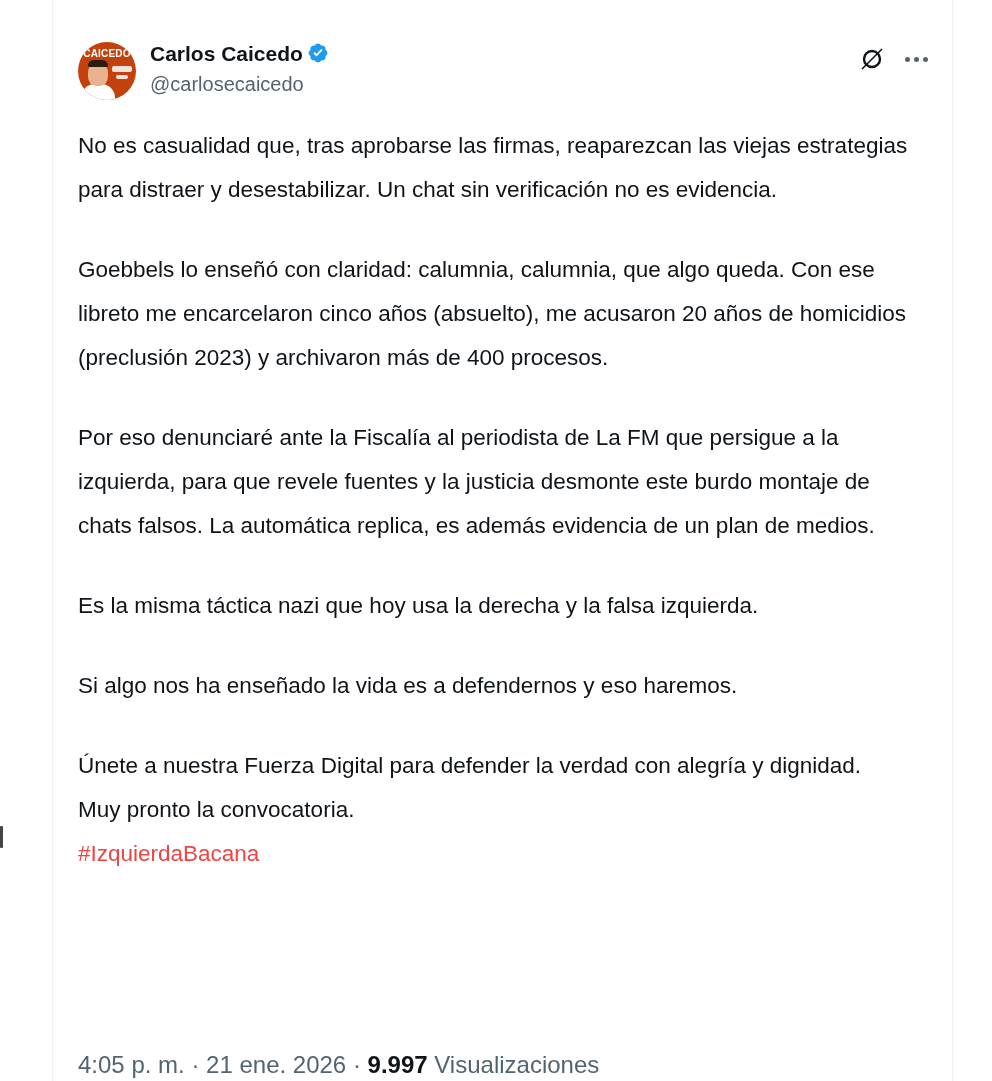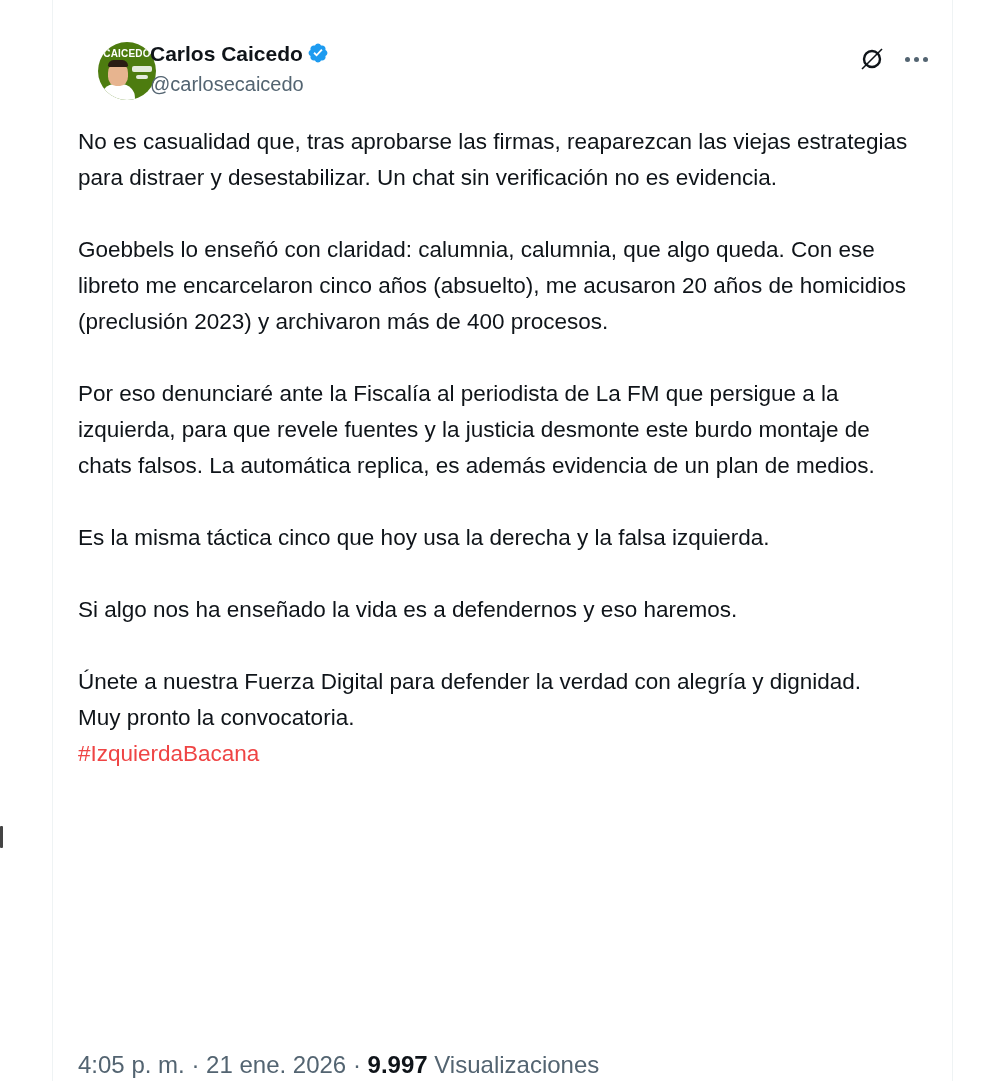--- a/index.html
+++ b/index.html
@@ -9,41 +9,41 @@
     position: relative;
   }
   .col-border-left { position: absolute; left: 52px; top: 0; width: 1px; height: 1081px; background: #eff3f4; }
   .col-border-right { position: absolute; left: 952px; top: 0; width: 1px; height: 1081px; background: #eff3f4; }
   .edge-mark { position: absolute; left: 0; top: 826px; width: 3px; height: 22px; background: #444; border-radius: 1px; }
 
   .tweet { position: absolute; left: 78px; top: 40px; width: 850px; }
   .header { position: relative; height: 62px; }
   .avatar {
     position: absolute; left: 0; top: 2px; width: 58px; height: 58px; border-radius: 50%;
-    background: #4d7c0f; overflow: hidden; margin-left: 20px;
+    background: #c2410c; overflow: hidden;
   }
   .avatar .av-title { position: absolute; top: 6px; left: 0; width: 58px; text-align: center; color: #fff; font-weight: bold; font-size: 10px; letter-spacing: 0.2px; }
   .avatar .av-face { position: absolute; left: 10px; top: 20px; width: 20px; height: 24px; background: #e7b48f; border-radius: 45% 45% 40% 40%; }
   .avatar .av-hair { position: absolute; left: 10px; top: 18px; width: 20px; height: 7px; background: #2b1d14; border-radius: 8px 8px 2px 2px; }
   .avatar .av-body { position: absolute; left: 3px; top: 42px; width: 34px; height: 20px; background: #ffffff; border-radius: 14px 14px 0 0; }
   .avatar .av-badge { position: absolute; left: 34px; top: 24px; width: 20px; height: 6px; background: #fff; border-radius: 2px; opacity: .85; }
   .avatar .av-badge2 { position: absolute; left: 38px; top: 33px; width: 12px; height: 4px; background: #fff; border-radius: 2px; opacity: .85; }
 
   .name-block { position: absolute; left: 72px; top: 2px; }
   .name-row { display: flex; align-items: flex-start; height: 28px; }
   .display-name { font-weight: bold; font-size: 21px; color: #0f1419; }
   .verified { margin-left: 4px; width: 22px; height: 22px; display: inline-block; }
   .handle { font-size: 20px; color: #536471; margin-top: 3px; }
 
   .actions { position: absolute; right: 0; top: 6px; display: flex; align-items: center; }
   .grok-icon { width: 26px; height: 26px; margin-right: 20px; display: inline-block; }
   .more-icon { display: flex; gap: 4px; align-items: center; height: 26px; }
   .more-icon span { width: 5px; height: 5px; border-radius: 50%; background: #536471; display: block; }
 
-  .body { margin-top: 22px; font-size: 22.5px; line-height: 36px; color: #0f1419; width: 850px; }
+  .body { margin-top: 22px; font-size: 22.5px; line-height: 44px; color: #0f1419; width: 850px; }
   .para { margin: 0 0 36px 0; white-space: pre-line; }
   .para.tight { margin-bottom: 0; }
   .hashtag { color: #ef4444; }
 
   .meta { position: absolute; left: 78px; top: 1051px; font-size: 24px; color: #536471; white-space: nowrap; }
   .meta b { color: #0f1419; font-weight: bold; }
 </style>
 </head>
 <body>
 
@@ -85,21 +85,21 @@
           <span></span>
           <span></span>
       </span>
     </div>
   </div>
 
   <div class="body">
     <p class="para">No es casualidad que, tras aprobarse las firmas, reaparezcan las viejas estrategias para distraer y desestabilizar. Un chat sin verificación no es evidencia.</p>
     <p class="para">Goebbels lo enseñó con claridad: calumnia, calumnia, que algo queda. Con ese libreto me encarcelaron cinco años (absuelto), me acusaron 20 años de homicidios (preclusión 2023) y archivaron más de 400 procesos.</p>
     <p class="para">Por eso denunciaré ante la Fiscalía al periodista de La FM que persigue a la izquierda, para que revele fuentes y la justicia desmonte este burdo montaje de chats falsos. La automática replica, es además evidencia de un plan de medios.</p>
-    <p class="para">Es la misma táctica cinco que hoy usa la derecha y la falsa izquierda.</p>
+    <p class="para">Es la misma táctica nazi que hoy usa la derecha y la falsa izquierda.</p>
     <p class="para">Si algo nos ha enseñado la vida es a defendernos y eso haremos.</p>
     <p class="para tight">Únete a nuestra Fuerza Digital para defender la verdad con alegría y dignidad.</p>
     <p class="para tight">Muy pronto la convocatoria.</p>
     <p class="para tight"><span class="hashtag">#IzquierdaBacana</span></p>
   </div>
 </article>
 
 <div class="meta">
   <span>4:05 p. m.</span>
   <span>·</span>

